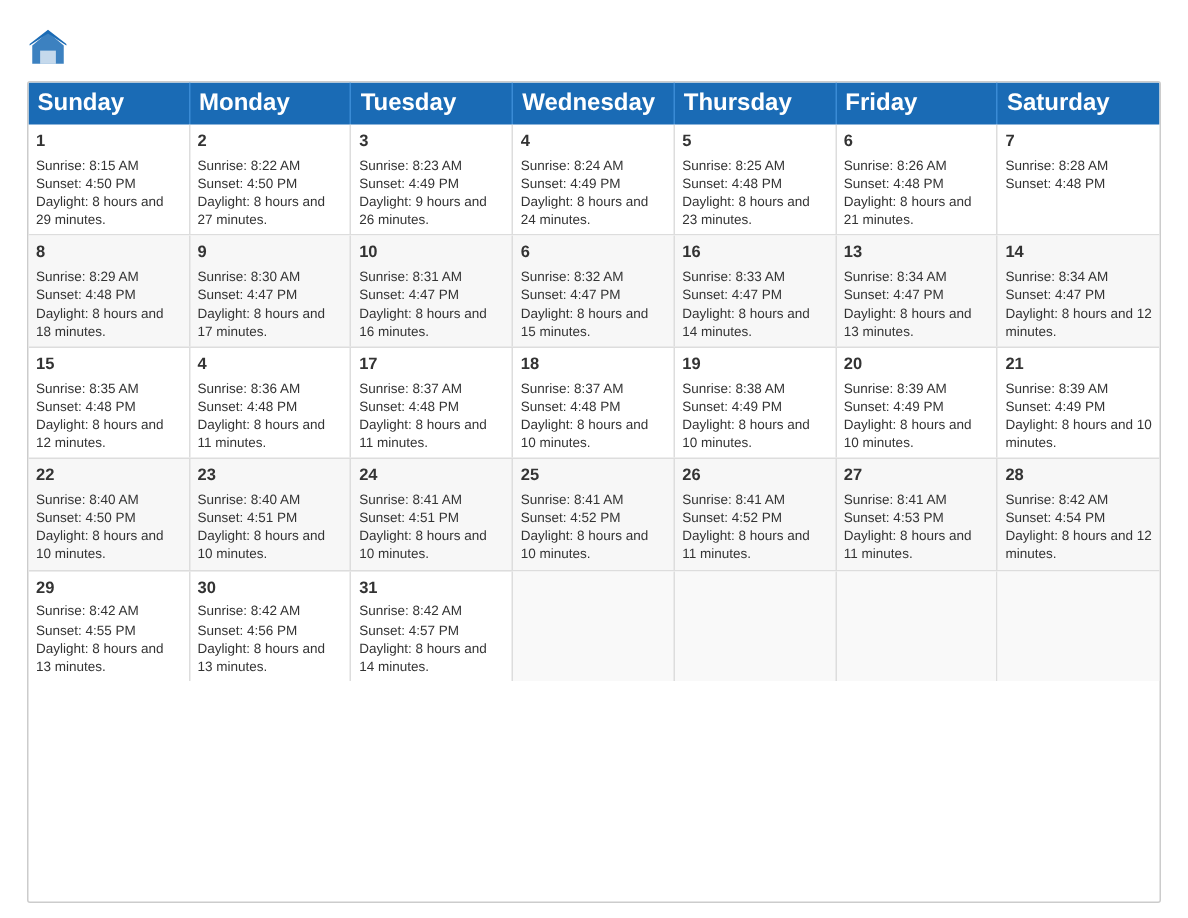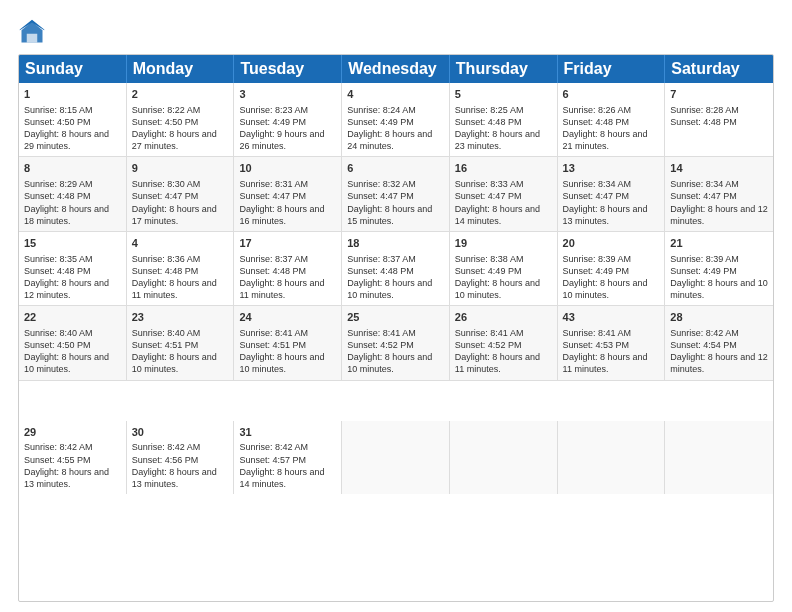--- a/index.html
+++ b/index.html
@@ -76,21 +76,21 @@
     .cal-header-cell:last-child { border-right: none; }
     .cal-body {
       display: flex;
       flex-direction: column;
     }
     .cal-row {
       display: grid;
       grid-template-columns: repeat(7, 1fr);
       border-bottom: 1px solid #ddd;
     }
-    .cal-row:last-child { border-bottom: none; margin-top: 40px; }
+    .cal-row:last-child { border-bottom: none; }
     .cal-cell {
       padding: 4px 5px;
       border-right: 1px solid #ddd;
       font-size: 9px;
       color: #333;
       line-height: 1.35;
       min-height: 72px;
       vertical-align: top;
     }
     .cal-cell:last-child { border-right: none; }
@@ -162,21 +162,21 @@
           <div class="cal-cell"><span class="day-num">19</span><span>Sunrise: 8:38 AM</span><br><span>Sunset: 4:49 PM</span><br><span>Daylight: 8 hours and 10 minutes.</span></div>
           <div class="cal-cell"><span class="day-num">20</span><span>Sunrise: 8:39 AM</span><br><span>Sunset: 4:49 PM</span><br><span>Daylight: 8 hours and 10 minutes.</span></div>
           <div class="cal-cell"><span class="day-num">21</span><span>Sunrise: 8:39 AM</span><br><span>Sunset: 4:49 PM</span><br><span>Daylight: 8 hours and 10 minutes.</span></div>
         </div>
         <div class="cal-row row-alt">
           <div class="cal-cell"><span class="day-num">22</span><span>Sunrise: 8:40 AM</span><br><span>Sunset: 4:50 PM</span><br><span>Daylight: 8 hours and 10 minutes.</span></div>
           <div class="cal-cell"><span class="day-num">23</span><span>Sunrise: 8:40 AM</span><br><span>Sunset: 4:51 PM</span><br><span>Daylight: 8 hours and 10 minutes.</span></div>
           <div class="cal-cell"><span class="day-num">24</span><span>Sunrise: 8:41 AM</span><br><span>Sunset: 4:51 PM</span><br><span>Daylight: 8 hours and 10 minutes.</span></div>
           <div class="cal-cell"><span class="day-num">25</span><span>Sunrise: 8:41 AM</span><br><span>Sunset: 4:52 PM</span><br><span>Daylight: 8 hours and 10 minutes.</span></div>
           <div class="cal-cell"><span class="day-num">26</span><span>Sunrise: 8:41 AM</span><br><span>Sunset: 4:52 PM</span><br><span>Daylight: 8 hours and 11 minutes.</span></div>
-          <div class="cal-cell"><span class="day-num">43</span><span>Sunrise: 8:41 AM</span><br><span>Sunset: 4:53 PM</span><br><span>Daylight: 8 hours and 11 minutes.</span></div>
+          <div class="cal-cell"><span class="day-num">27</span><span>Sunrise: 8:41 AM</span><br><span>Sunset: 4:53 PM</span><br><span>Daylight: 8 hours and 11 minutes.</span></div>
           <div class="cal-cell"><span class="day-num">28</span><span>Sunrise: 8:42 AM</span><br><span>Sunset: 4:54 PM</span><br><span>Daylight: 8 hours and 12 minutes.</span></div>
         </div>
         <div class="cal-row">
           <div class="cal-cell"><span class="day-num">29</span><span>Sunrise: 8:42 AM</span><br><span>Sunset: 4:55 PM</span><br><span>Daylight: 8 hours and 13 minutes.</span></div>
           <div class="cal-cell"><span class="day-num">30</span><span>Sunrise: 8:42 AM</span><br><span>Sunset: 4:56 PM</span><br><span>Daylight: 8 hours and 13 minutes.</span></div>
           <div class="cal-cell"><span class="day-num">31</span><span>Sunrise: 8:42 AM</span><br><span>Sunset: 4:57 PM</span><br><span>Daylight: 8 hours and 14 minutes.</span></div>
           <div class="cal-cell empty"></div>
           <div class="cal-cell empty"></div>
           <div class="cal-cell empty"></div>
           <div class="cal-cell empty"></div>

